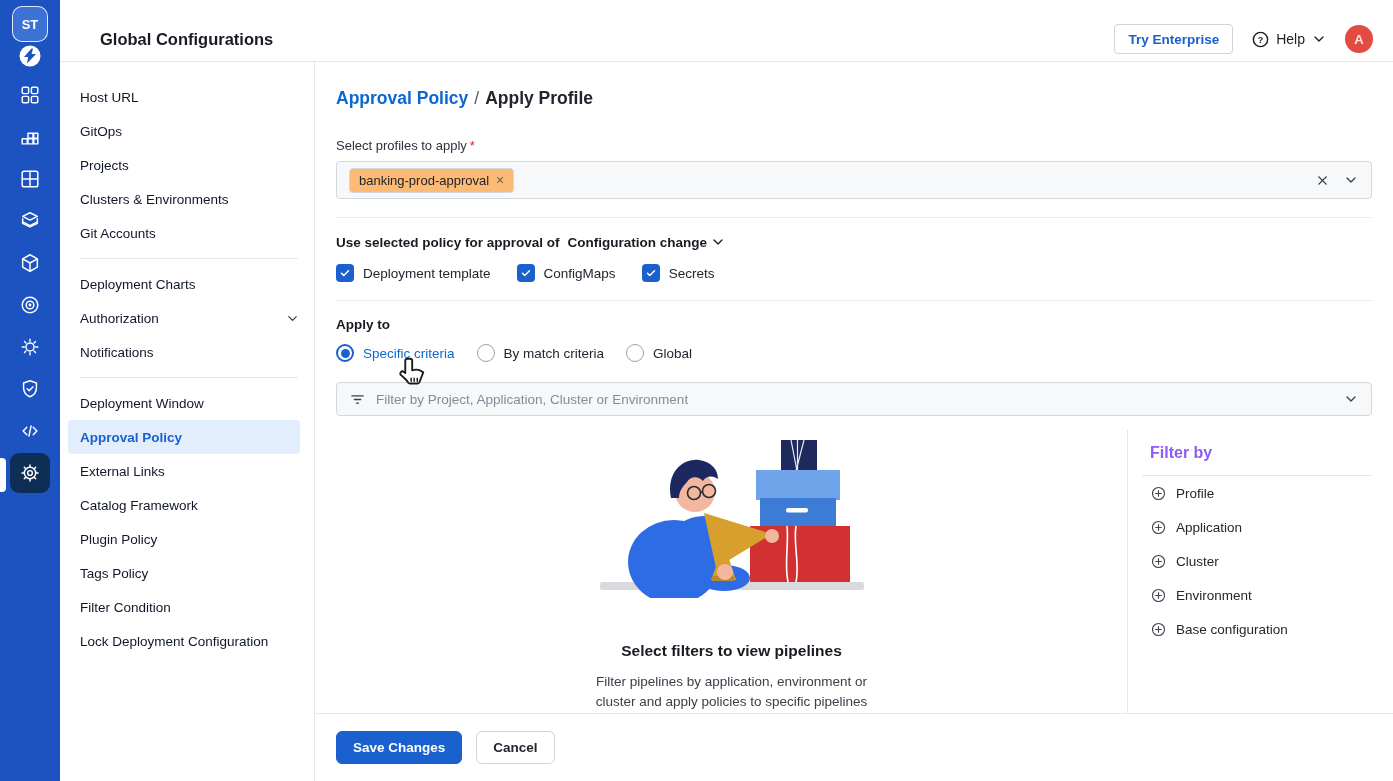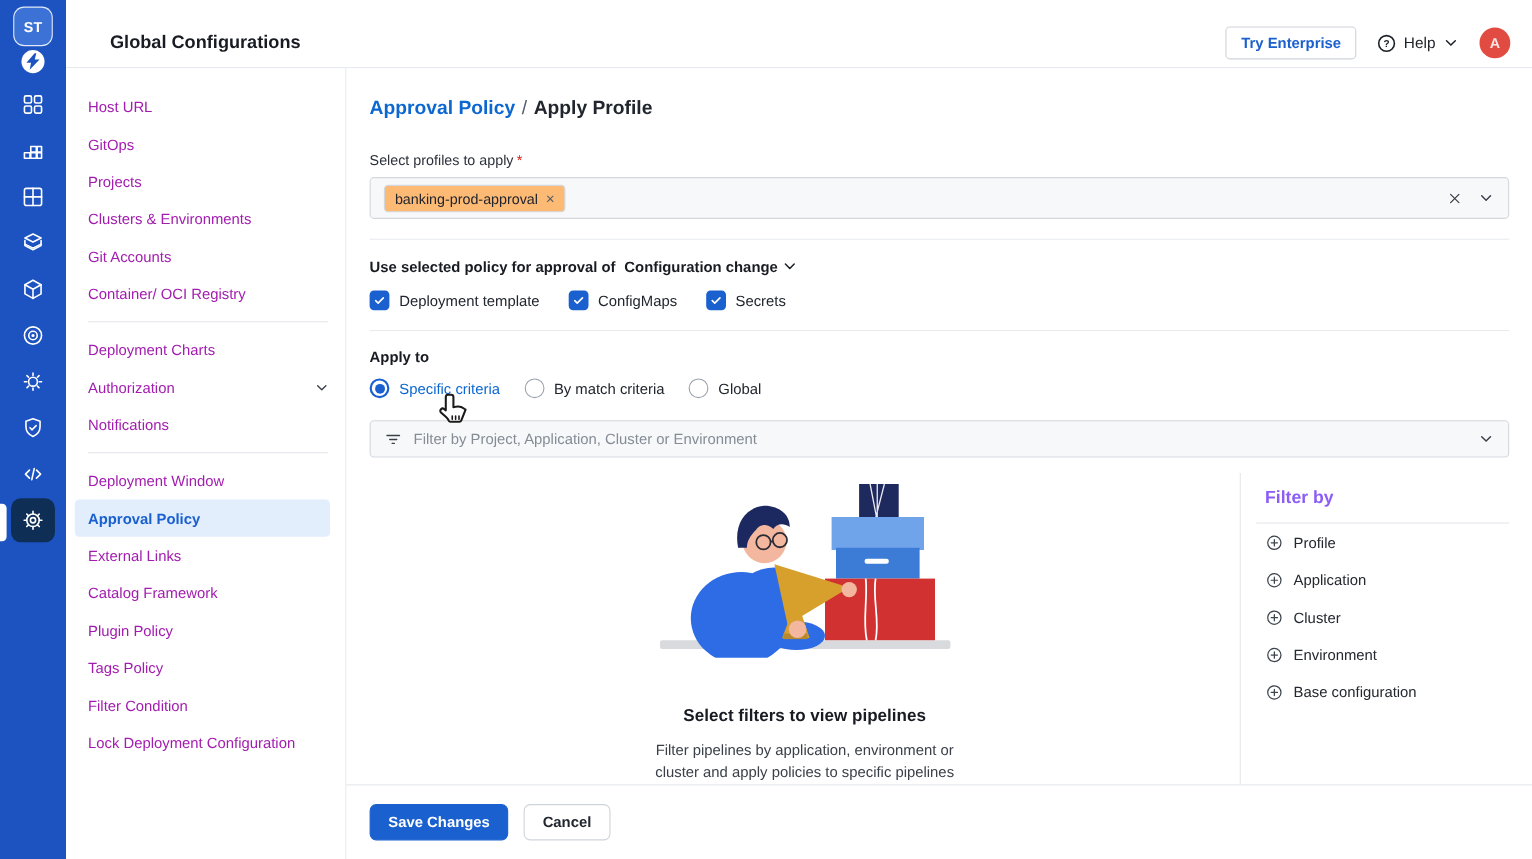--- a/index.html
+++ b/index.html
@@ -39,21 +39,21 @@
   .help-group svg{display:block;}
   .chev{width:16px;height:16px;}
   .chev path{fill:none;stroke:currentColor;stroke-width:2;stroke-linecap:round;stroke-linejoin:round;}
   .avatar{width:28px;height:28px;border-radius:50%;background:#e14b41;color:rgba(255,255,255,.85);font-weight:bold;
           font-size:13px;display:flex;align-items:center;justify-content:center;}
 
   .body-row{flex:1;display:flex;min-height:0;}
 
   
   .sidebar{width:255px;flex-shrink:0;border-right:1px solid var(--divider);padding-top:18px;overflow:hidden;background:#fff;}
-  .side-item{height:34px;display:flex;align-items:center;padding-left:20px;padding-right:14px;font-size:13.5px;color:#a21caf;cursor:pointer;}
+  .side-item{height:34px;display:flex;align-items:center;padding-left:20px;padding-right:14px;font-size:13.5px;color:#0f172a;cursor:pointer;}
   .side-item .grow{flex:1;}
   .side-item.active{background:#e2eefc;color:var(--primary);font-weight:bold;border-radius:4px;margin:0 14px 0 8px;padding-left:12px;}
   .side-divider{height:1px;background:var(--divider);margin:8px 16px 8px 20px;}
   .side-chev{width:15px;height:15px;color:#3a404a;}
 
   
   .main{flex:1;display:flex;flex-direction:column;min-width:0;background:#fff;}
   .main-scroll{flex:1;display:flex;flex-direction:column;padding:0 21px;min-height:0;}
   .breadcrumb{margin-top:24px;font-size:17.5px;font-weight:bold;line-height:24px;}
   .breadcrumb .parent{color:#0c67d1;cursor:pointer;}
@@ -226,23 +226,20 @@
           </div>
         <div class="side-item">
             <span>Projects</span>
           </div>
         <div class="side-item">
             <span>Clusters &amp; Environments</span>
           </div>
         <div class="side-item">
             <span>Git Accounts</span>
           </div>
-        <div class="side-item">
-            <span>Container/ OCI Registry</span>
-          </div>
         <div class="side-divider"></div>
         <div class="side-item">
             <span>Deployment Charts</span>
           </div>
         <div class="side-item">
           <span>Authorization</span>
             <span class="grow"></span>
           <svg class="chev side-chev" viewBox="0 0 24 24">
               <path d="M6 9l6 6 6-6"></path>
             </svg>

